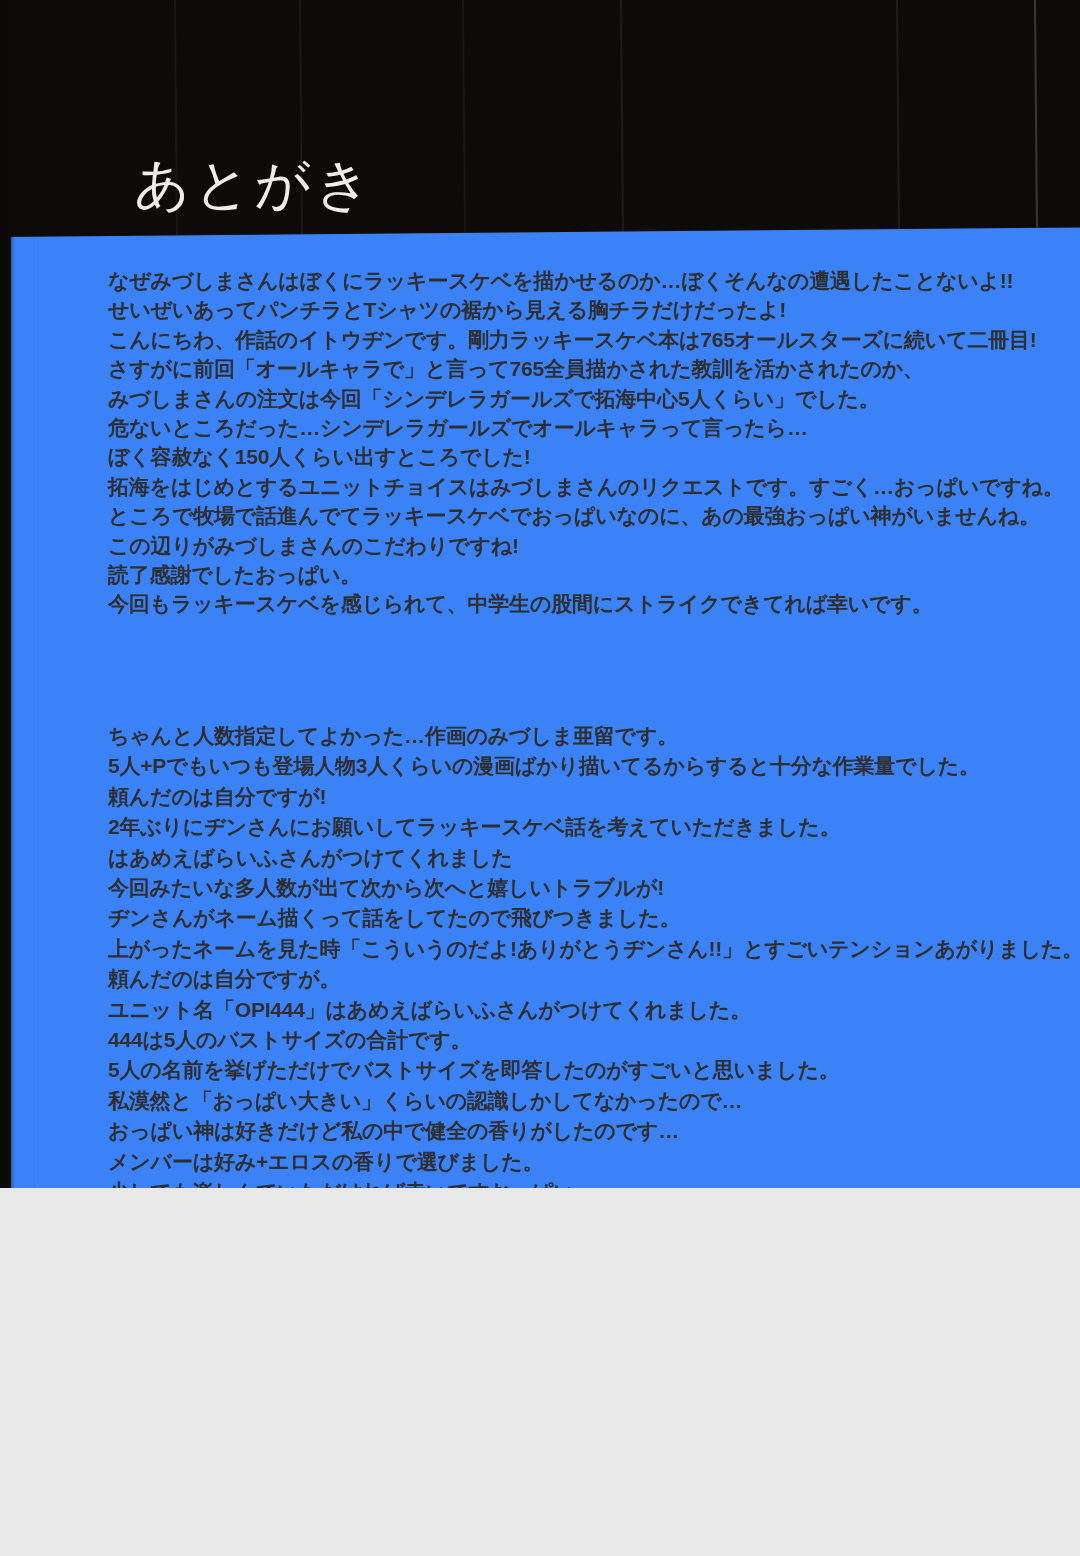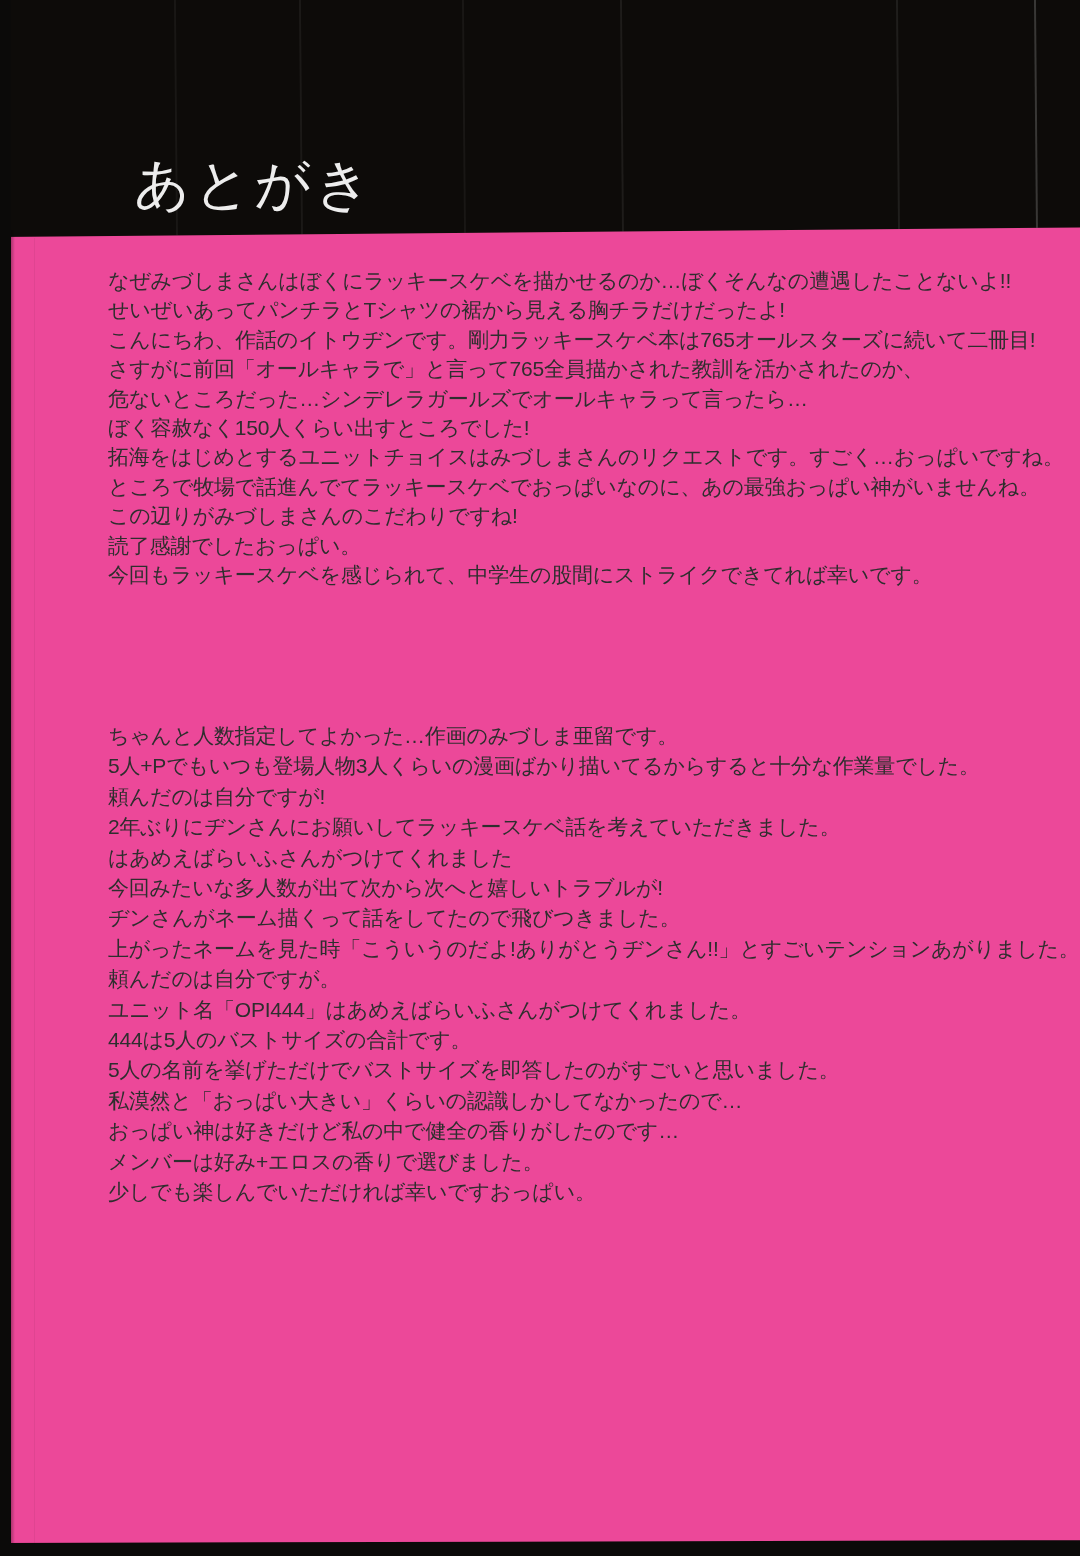--- a/index.html
+++ b/index.html
@@ -3,22 +3,22 @@
 <meta charset="utf-8">
 <style>
   html, body {
     margin: 0;
     padding: 0;
     background: #e8e8e8;
   }
   .page {
     position: relative;
     width: 1080px;
-    height: 1556px;
-    background: #ec4899;
+    height: 1188px;
+    background: #3b82f6;
     overflow: hidden;
     font-family: "Liberation Sans", sans-serif;
   }
   
   .header-band {
     position: absolute;
     left: -14px;
     top: -14px;
     width: 1120px;
     height: 251px;
@@ -89,20 +89,21 @@
   .block-writer {
     top: 266px;
     line-height: 29.4px;
   }
   .block-artist {
     top: 721px;
     line-height: 30.4px;
   }
   .text-block .line {
     height: auto;
+    font-weight: bold;
   }
 </style>
 </head>
 <body>
 
 <div class="page">
 
   <div class="header-band">
     <div class="scan-streak" style="left:190px; opacity:0.05;"></div>
     <div class="scan-streak" style="left:315px; opacity:0.06;"></div>
@@ -115,20 +116,21 @@
 
   <div class="page-title">あとがき</div>
 
   <div class="page-fold-line"></div>
 
   <div class="text-block block-writer">
       <div class="line">なぜみづしまさんはぼくにラッキースケベを描かせるのか…ぼくそんなの遭遇したことないよ!!</div>
       <div class="line">せいぜいあってパンチラとTシャツの裾から見える胸チラだけだったよ!</div>
       <div class="line">こんにちわ、作話のイトウヂンです。剛力ラッキースケベ本は765オールスターズに続いて二冊目!</div>
       <div class="line">さすがに前回「オールキャラで」と言って765全員描かされた教訓を活かされたのか、</div>
+      <div class="line">みづしまさんの注文は今回「シンデレラガールズで拓海中心5人くらい」でした。</div>
       <div class="line">危ないところだった…シンデレラガールズでオールキャラって言ったら…</div>
       <div class="line">ぼく容赦なく150人くらい出すところでした!</div>
       <div class="line">拓海をはじめとするユニットチョイスはみづしまさんのリクエストです。すごく…おっぱいですね。</div>
       <div class="line">ところで牧場で話進んでてラッキースケベでおっぱいなのに、あの最強おっぱい神がいませんね。</div>
       <div class="line">この辺りがみづしまさんのこだわりですね!</div>
       <div class="line">読了感謝でしたおっぱい。</div>
       <div class="line">今回もラッキースケベを感じられて、中学生の股間にストライクできてれば幸いです。</div>
     </div>
 
   <div class="text-block block-artist">

